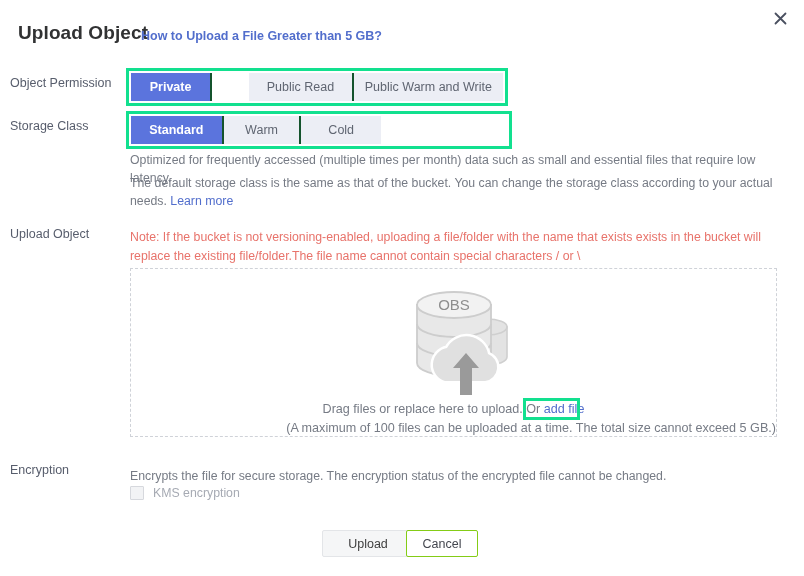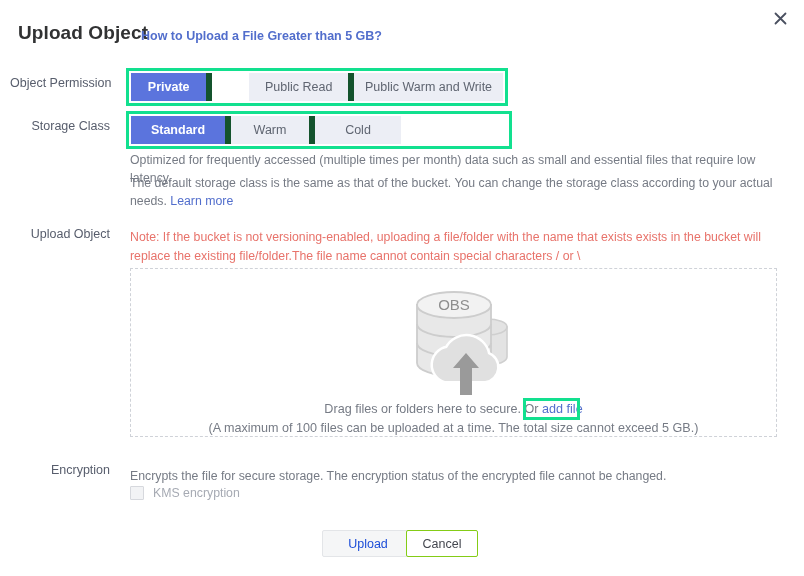--- a/index.html
+++ b/index.html
@@ -59,42 +59,42 @@
     align-items: center;
     justify-content: center;
     font-size: 15px;
     line-height: 1;
   }
 
   
   .row-label {
     position: absolute;
     width: 100px;
-    text-align: right;
+    text-align: left;
     font-size: 12.5px;
     color: #575d6c;
     white-space: nowrap;
   }
 
   
   .seg-group {
     position: absolute;
     display: flex;
     height: 28px;
     box-sizing: border-box;
   }
   .seg {
     display: flex;
     align-items: center;
     justify-content: center;
     font-size: 12.5px;
     background: #eceef5;
     color: #5f6571;
     box-sizing: border-box;
-    border-right: 6px solid #14532d;
+    border-right: 2px solid #14532d;
     cursor: pointer;
     user-select: none;
   }
   .seg:last-child { border-right: none; }
   .seg.active {
     background: #5b74dd;
     color: #ffffff;
     font-weight: bold;
   }
 
@@ -145,21 +145,21 @@
     position: absolute;
     width: 100%;
     text-align: center;
     top: 133px;
     font-size: 12.6px;
     color: #767b85;
   }
   .drop-line2 {
     position: absolute;
     width: 100%;
-    text-align: center;
+    text-align: right;
     top: 152px;
     font-size: 12.6px;
     color: #767b85;
   }
   .addfile-link {
     color: #526ecc;
     cursor: pointer;
   }
 
   
@@ -196,21 +196,21 @@
     border-radius: 2px;
     cursor: pointer;
     user-select: none;
   }
   .btn-upload {
     left: 322px;
     top: 530px;
     width: 92px;
     background: #f5f6f7;
     border: 1px solid #e3e5e8;
-    color: #1d4ed8;
+    color: #404040;
     cursor: default;
   }
   .btn-cancel {
     left: 406px;
     top: 530px;
     width: 72px;
     background: #ffffff;
     border: 1px solid #84cc16;
     color: #44474f;
   }
@@ -234,21 +234,21 @@
 
   <div class="seg-group" style="left:131px; top:73px; width:372px;">
     <div class="seg active" style="width:90px;">Private</div>
     <div class="seg" style="width:116px;margin-left:37px;">Public Read</div>
     <div class="seg" style="width:166px;">Public Warm and Write</div>
   </div>
   <div class="anno" style="left:126px; top:68px; width:382px; height:38px;"></div>
 
   <div class="row-label" style="left:10px; top:119px;">Storage Class</div>
 
-  <div class="seg-group" style="left:131px; top:116px; width:270px;">
+  <div class="seg-group" style="left:131px; top:116px; width:250px;">
     <div class="seg active" style="width:100px;">Standard</div>
     <div class="seg" style="width:84px;">Warm</div>
     <div class="seg" style="width:86px;">Cold</div>
   </div>
   <div class="anno" style="left:126px; top:111px; width:386px; height:38px;"></div>
 
   <div class="help-text" style="left:130px; top:151px; width:650px;">Optimized for frequently accessed (multiple times per month) data such as small and essential files that require low latency.</div>
 
   <div class="help-text" style="left:130px; top:174px; width:648px;">
     <span>The default storage class is the same as that of the bucket. You can change the storage class according to your actual needs. </span><span class="link-inline">Learn more</span>
@@ -280,21 +280,21 @@
         <g>
           <path d="M50 98 a17 17 0 0 1 2 -33 a22 22 0 0 1 41 6 a14 14 0 0 1 -3 27 z" fill="#e0e0e0" stroke="#ffffff" stroke-width="5"></path>
           <path d="M50 98 a17 17 0 0 1 2 -33 a22 22 0 0 1 41 6 a14 14 0 0 1 -3 27 z" fill="#e0e0e0"></path>
         </g>
 
         <path d="M71 70 L84 85 H77 V112 H65 V85 H58 Z" fill="#9a9a9a"></path>
       </svg>
     </div>
 
     <div class="drop-line1">
-      <span>Drag files or folders here to secure. Or </span><span class="addfile-link">add file</span>
+      <span>Drag files or replace here to upload. Or </span><span class="addfile-link">add file</span>
     </div>
 
     <div class="drop-line2">(A maximum of 100 files can be uploaded at a time. The total size cannot exceed 5 GB.)</div>
   </div>
 
   <div class="anno" style="left:523px; top:398px; width:57px; height:22px;"></div>
 
   <div class="row-label" style="left:10px; top:463px;">Encryption</div>
 
   <div class="help-text" style="left:130px; top:467px; width:640px;">Encrypts the file for secure storage. The encryption status of the encrypted file cannot be changed.</div>

